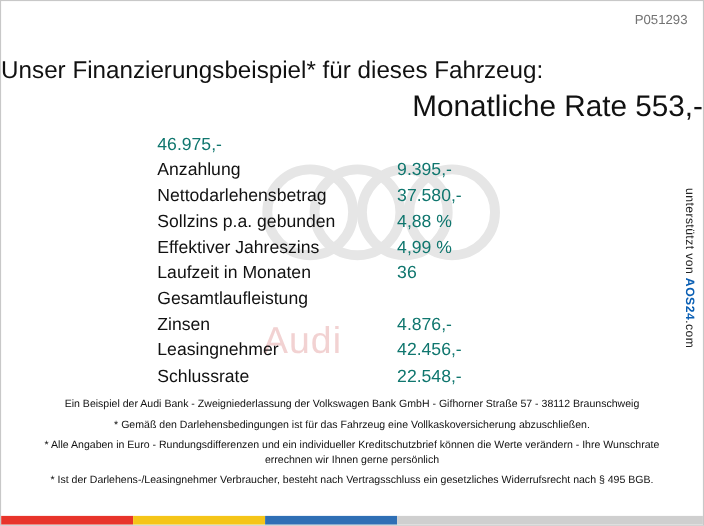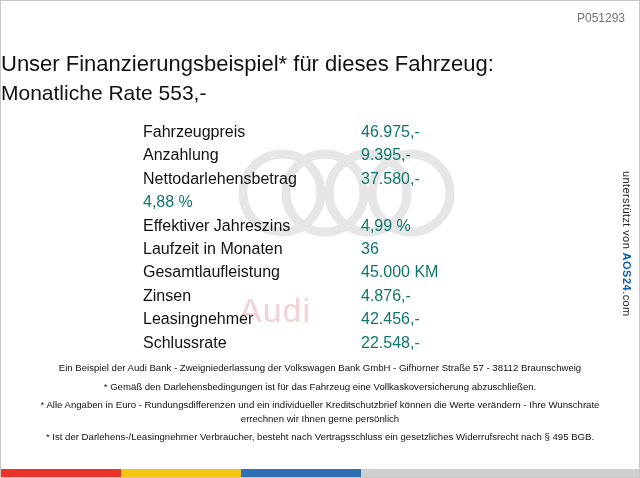--- a/index.html
+++ b/index.html
@@ -63,22 +63,22 @@
     text-align: left;
     font-size: 22px;
     color: #111111;
     z-index: 2;
   }
   .subhead {
     position: absolute;
     left: 0;
     right: 0;
     top: 80px;
-    text-align: left;
-    font-size: 21px;
+    text-align: right;
+    font-size: 27px;
     color: #111111;
     z-index: 2;
   }
 
   .table {
     position: absolute;
     left: 142px;
     top: 122px;
     width: 360px;
     z-index: 2;
@@ -160,45 +160,44 @@
   </div>
   <div class="wm-text">Audi</div>
 
   <div class="code">P051293</div>
 
   <div class="headline">Unser Finanzierungsbeispiel* für dieses Fahrzeug:</div>
   <div class="subhead">Monatliche Rate 553,-</div>
 
   <div class="table">
     <div class="row">
-      <div class="label">Fahrzeugpreis</div>
       <div class="value">46.975,-</div>
     </div>
     <div class="row">
       <div class="label">Anzahlung</div>
       <div class="value">9.395,-</div>
     </div>
     <div class="row">
       <div class="label">Nettodarlehensbetrag</div>
       <div class="value">37.580,-</div>
     </div>
     <div class="row">
+      <div class="label">Sollzins p.a. gebunden</div>
       <div class="value">4,88 %</div>
     </div>
     <div class="row">
       <div class="label">Effektiver Jahreszins</div>
       <div class="value">4,99 %</div>
     </div>
     <div class="row">
       <div class="label">Laufzeit in Monaten</div>
       <div class="value">36</div>
     </div>
     <div class="row">
       <div class="label">Gesamtlaufleistung</div>
-      <div class="value">45.000 KM</div>
     </div>
     <div class="row">
       <div class="label">Zinsen</div>
       <div class="value">4.876,-</div>
     </div>
     <div class="row">
       <div class="label">Leasingnehmer</div>
       <div class="value">42.456,-</div>
     </div>
     <div class="row">

